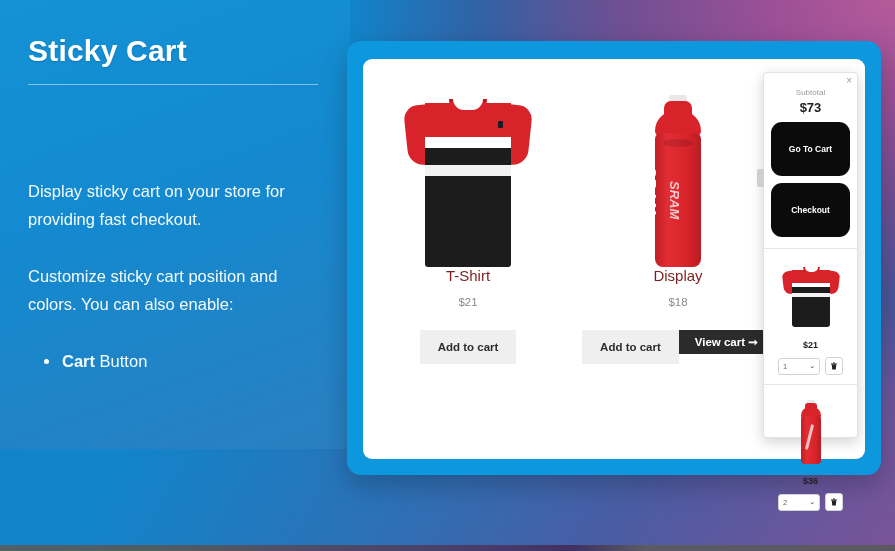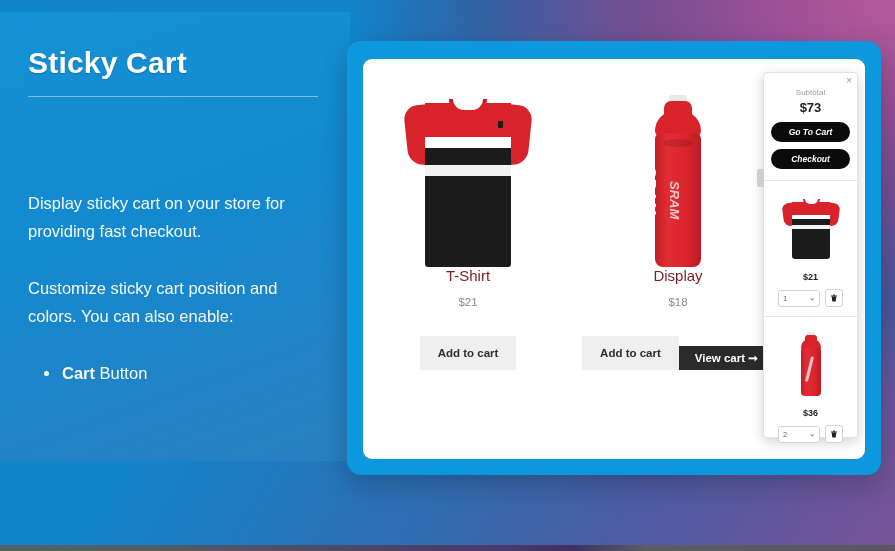--- a/index.html
+++ b/index.html
@@ -22,21 +22,21 @@
   }
   #stage::after {
     content: "";
     position: absolute; left: 0; right: 0; bottom: 0; height: 6px;
     background: linear-gradient(90deg,#5b5b5b 0%,#585858 18%,#4a3460 56%,#3f2a55 64%,#5b5b5b 72%,#585858 100%);
     opacity: .88;
   }
 
   
   .promo {
-    position: absolute; left: 0; top: 12px;
+    position: absolute; left: 0; top: 0;
     width: 350px; height: 449px;
     background: linear-gradient(160deg,#1492d6 0%,#1489cf 45%,#2a7fc0 100%);
     padding: 34px 28px 0 28px;
   }
   .promo-title {
     color: #fff;
     font-size: 30px;
     font-weight: 700;
     letter-spacing: .2px;
     text-shadow: 0 1px 2px rgba(0,0,0,.18);
@@ -93,22 +93,22 @@
     display: flex;
   }
   .product { width: 210px; text-align: center; }
   .thumb {
     height: 196px;
     display: flex; align-items: flex-end; justify-content: center;
   }
   .p-name { font-size: 15px; color: #7f1d1d; margin-top: 0; }
   .p-price { font-size: 11.5px; color: #8a8a8a; margin-top: 12px; }
   .p-actions {
-    margin-top: 28px;
-    display: flex; justify-content: center; align-items: flex-end;
+    margin-top: 22px;
+    display: flex; justify-content: center; align-items: flex-start;
   }
   .btn-add {
     background: #efefef;
     color: #2e2e2e;
     font-size: 11.5px;
     font-weight: 700;
     border: none;
     padding: 11px 18px;
     cursor: pointer;
     font-family: inherit;
@@ -224,23 +224,22 @@
   }
   .cart-subtotal-value {
     text-align: center; font-size: 13px; font-weight: 700; color: #1f1f1f; margin-top: 3px;
   }
   .cart-btn {
     display: block; width: 100%;
     margin-top: 7px;
     background: #0b0b0b; color: #fff;
     font-size: 8.5px; font-weight: 700;
     border: none; border-radius: 11px;
-    padding: 5px 0; cursor: pointer;
+    padding: 22px 0; cursor: pointer;
     font-family: inherit;
-    font-style: italic;
   }
   .cart-item {
     border-top: 1px solid #e6e6e6;
     padding: 10px 7px 9px 7px;
     text-align: center;
   }
   .cart-item-thumb { height: 74px; display: flex; align-items: center; justify-content: center; }
   .cart-item-price { font-size: 9px; font-weight: 700; color: #1f1f1f; margin-top: 7px; }
   .cart-item-row {
     margin-top: 7px;

